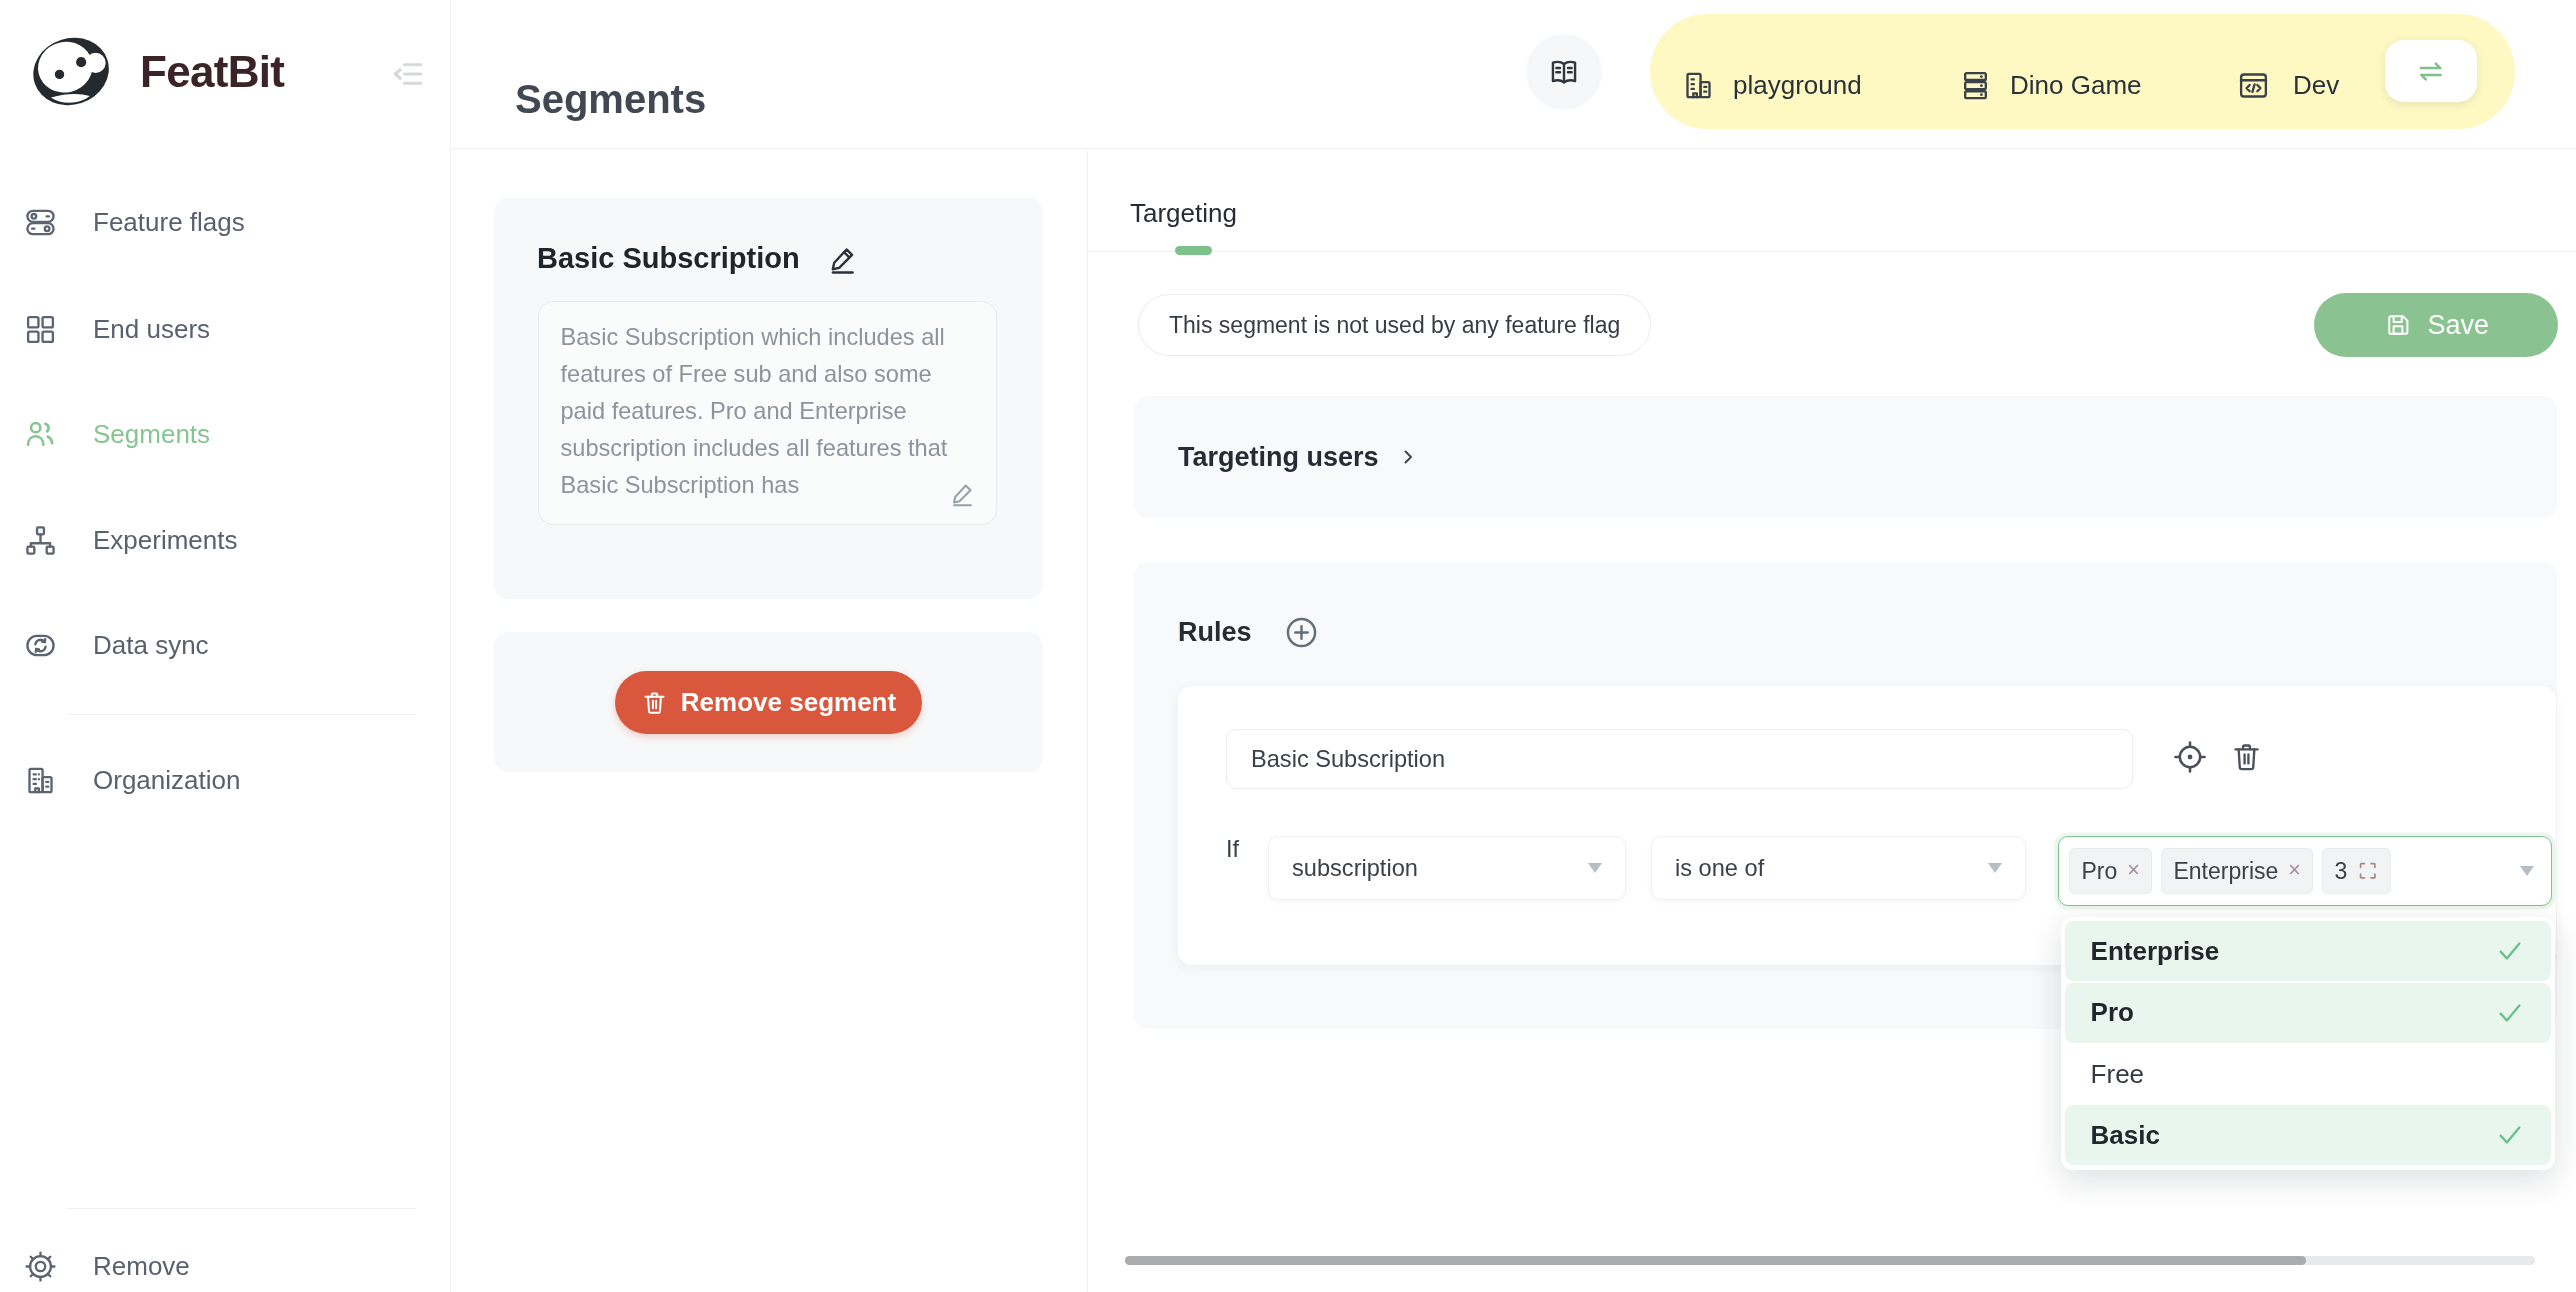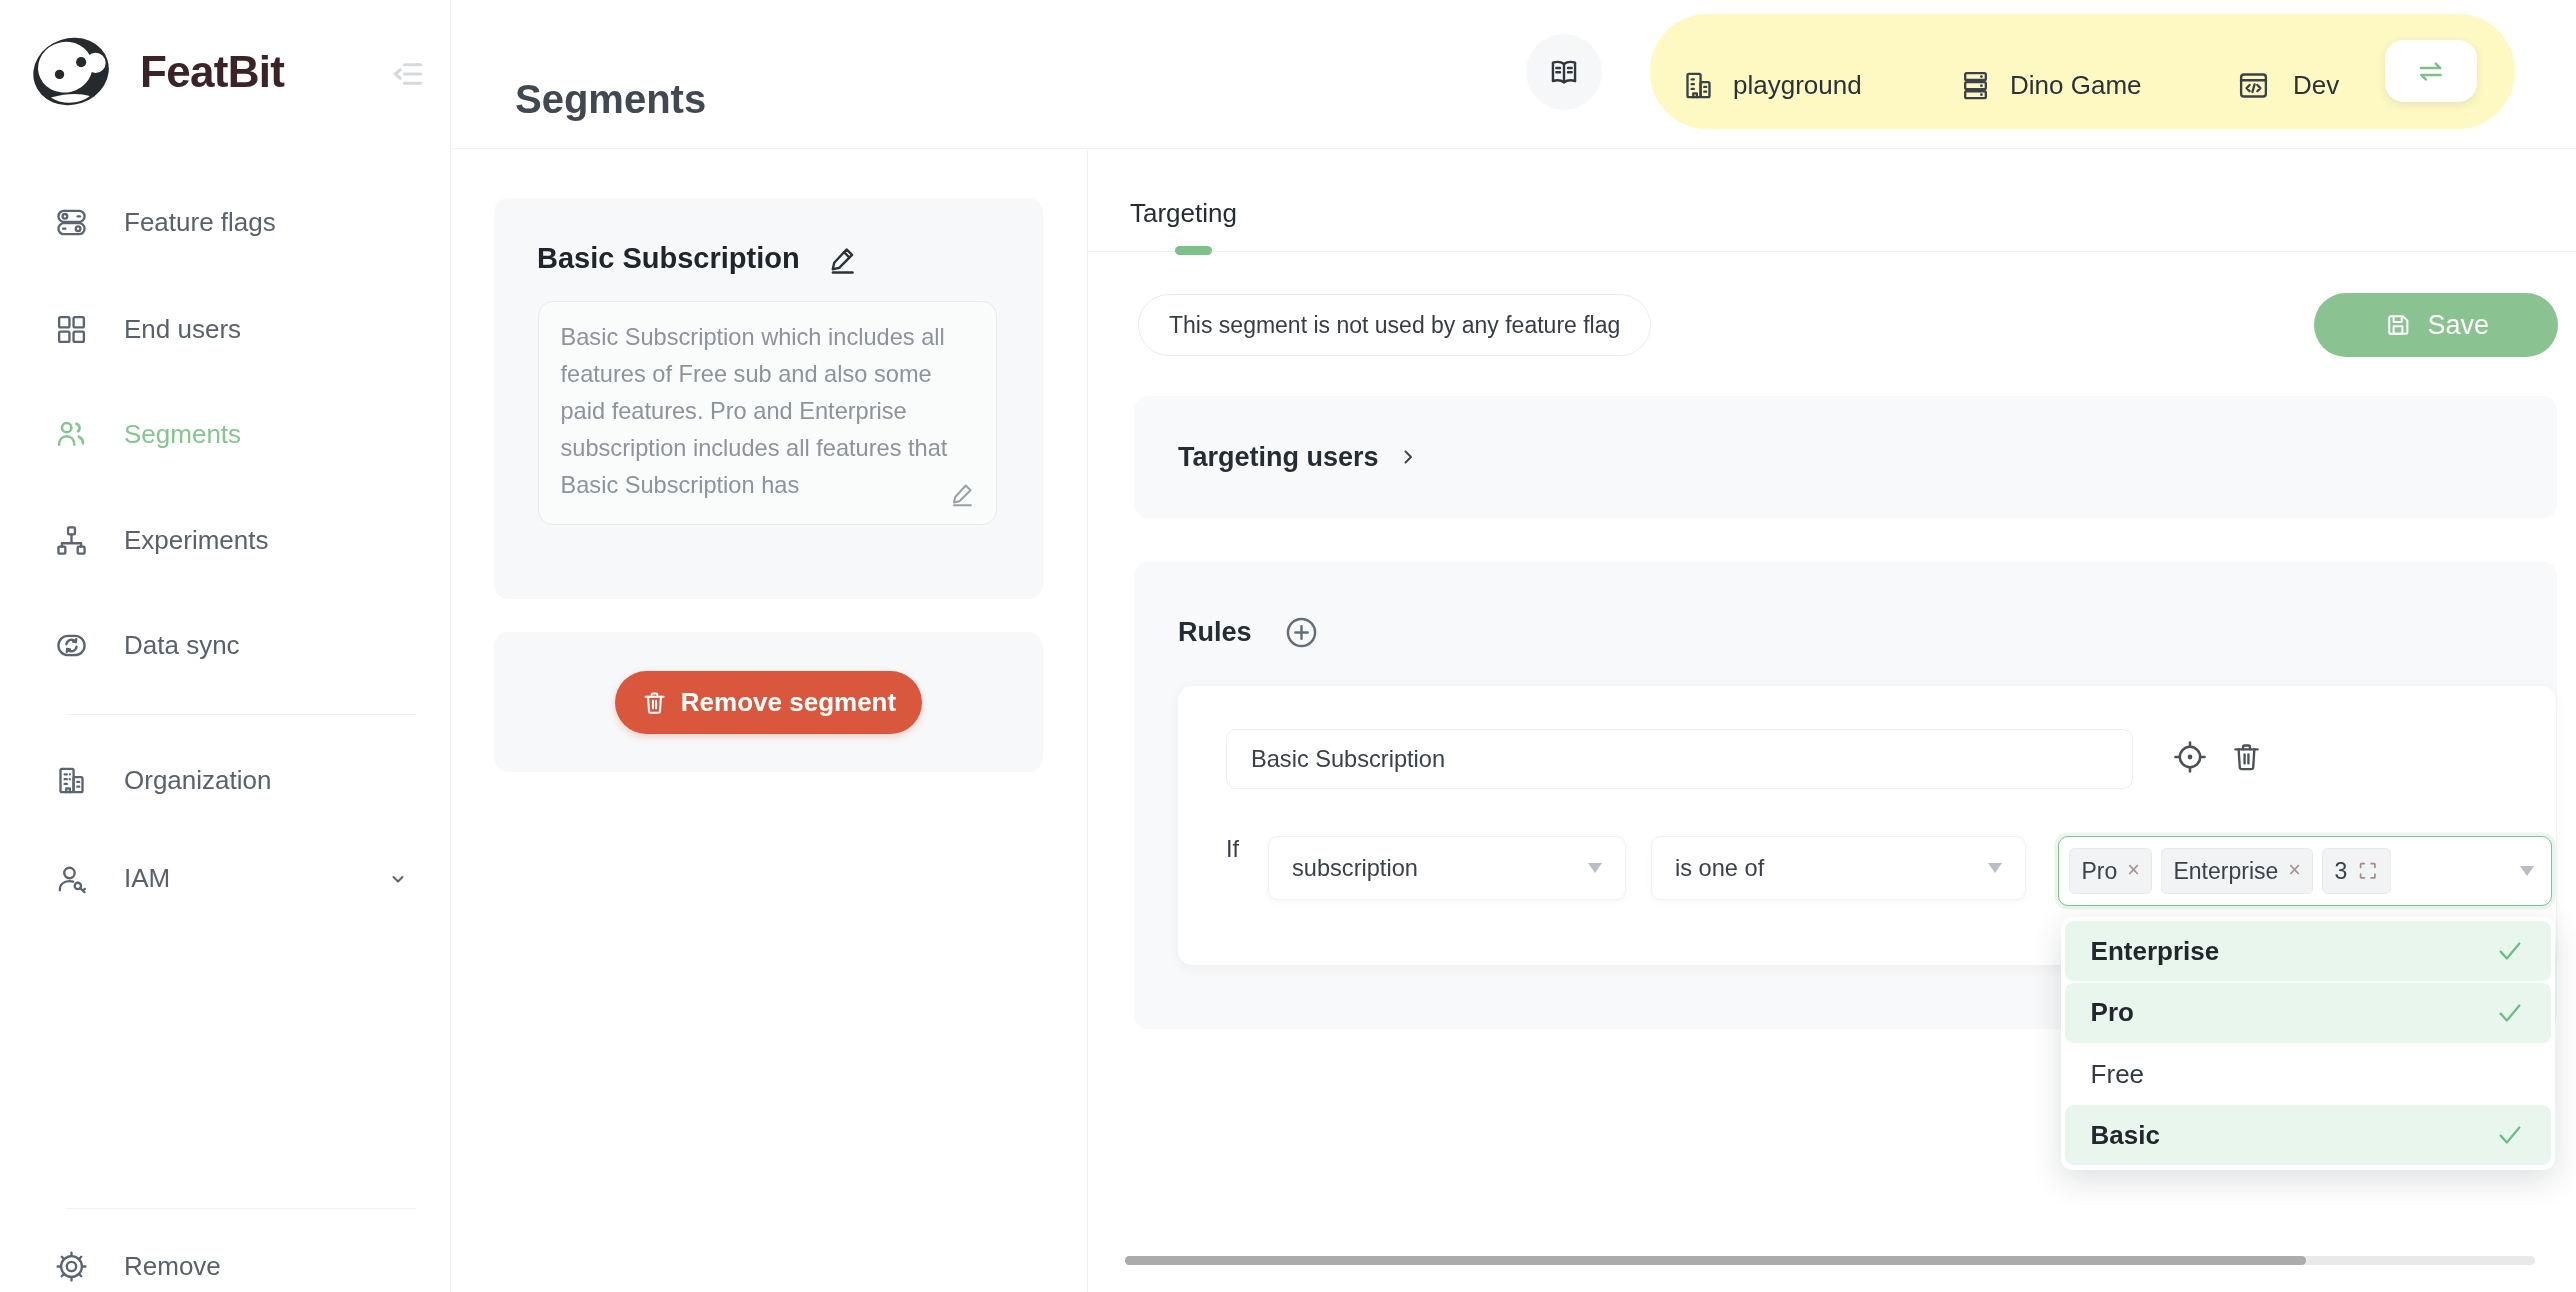--- a/index.html
+++ b/index.html
@@ -4,21 +4,21 @@
 <style>
   html,body{margin:0;padding:0;width:2576px;height:1292px;overflow:hidden;background:#fff;
     font-family:"Liberation Sans","DejaVu Sans",sans-serif;color:#3a4149;}
   svg{display:block;}
 
   
   .sidebar{position:absolute;left:0;top:0;width:450px;height:1292px;background:#fff;border-right:1.4px solid #f0f0f2;}
   .logo-row{position:absolute;left:29px;top:34px;display:flex;align-items:center;}
   .brand{font-size:44px;font-weight:800;color:#3a2427;letter-spacing:-0.7px;margin-left:24px;}
   .collapse{position:absolute;left:391px;top:57px;color:#d6d9dc;}
-  .side-item{position:absolute;left:0;width:450px;height:63px;display:flex;align-items:center;padding-left:55px;box-sizing:border-box;gap:36px;cursor:pointer;color:#59616c;}
+  .side-item{position:absolute;left:0;width:450px;height:63px;display:flex;align-items:center;padding-left:24px;box-sizing:border-box;gap:36px;cursor:pointer;color:#59616c;}
   .side-item .slabel{font-size:26px;line-height:31.5px;}
   .side-item .sicon{color:#5b6470;flex:0 0 auto;}
   .side-item.active,.side-item.active .sicon{color:#85c690;}
   .side-div{position:absolute;left:67px;width:349px;height:1.4px;background:#eef0f2;}
   .chev-wrap{margin-left:auto;margin-right:40px;color:#59616c;}
 
   
   .page-title{position:absolute;left:515px;top:49px;font-size:40px;line-height:47px;font-weight:700;color:#414851;}
   .hdr-border{position:absolute;left:451px;top:148px;width:2125px;height:1.4px;background:#f0f0f2;}
   .book-btn{position:absolute;left:1526px;top:34px;width:76px;height:76px;border-radius:50%;background:#f6f7f8;display:flex;align-items:center;justify-content:center;color:#2f363e;cursor:pointer;}
@@ -169,36 +169,20 @@
       <svg width="33" height="33" viewBox="0 0 24 24" fill="none" stroke="currentColor" stroke-width="1.7" stroke-linecap="round" stroke-linejoin="round">
         <rect x="4" y="3.5" width="9.5" height="17" rx="1"></rect>
         <rect x="13.5" y="9.5" width="6.5" height="11" rx="1"></rect>
         <path d="M7 7.5 h1.6 M10.8 7.5 h.01 M7 11 h1.6 M10.8 11 h.01 M7 14.5 h1.6 M16.2 13 h1.4 M16.2 16.5 h1.4"></path>
         <path d="M8.2 20.5 v-2.8 h2.6 v2.8"></path>
       </svg>
     </span>
     <span class="slabel">Organization</span>
   </div>
 
-  <div class="side-item" style="top:847px">
-    <span class="sicon">
-      <svg width="33" height="33" viewBox="0 0 24 24" fill="none" stroke="currentColor" stroke-width="1.7" stroke-linecap="round" stroke-linejoin="round">
-        <circle cx="10.5" cy="8" r="3.8"></circle>
-        <path d="M3.5 20.5 c0-4 2.8-6.6 7-6.6 1 0 1.9.14 2.7.4"></path>
-        <circle cx="16.6" cy="17.4" r="2.3"></circle>
-        <path d="M18.3 19 l3.2 3 M20.4 20.9 l1.3-1.3"></path>
-      </svg>
-    </span>
-    <span class="slabel">IAM</span>
-    <span class="chev-wrap">
-      <svg width="24" height="24" viewBox="0 0 24 24" fill="none" stroke="currentColor" stroke-width="2" stroke-linecap="round" stroke-linejoin="round">
-          <path d="M7.5 10 L12 14.5 L16.5 10"></path>
-        </svg>
-    </span>
-  </div>
 
   <div class="side-div" style="top:1208px"></div>
 
   <div class="side-item" style="top:1235px">
     <span class="sicon">
       <svg width="33" height="33" viewBox="0 0 24 24" fill="none" stroke="currentColor" stroke-width="1.7" stroke-linecap="round">
         <circle cx="12" cy="12" r="3.4"></circle>
           <circle cx="12" cy="12" r="7.6"></circle>
         <path d="M12 1.9 V4.4 M12 19.6 V22.1 M1.9 12 H4.4 M19.6 12 H22.1 M4.9 4.9 L6.7 6.7 M17.3 17.3 L19.1 19.1 M19.1 4.9 L17.3 6.7 M6.7 17.3 L4.9 19.1"></path>
       </svg>

